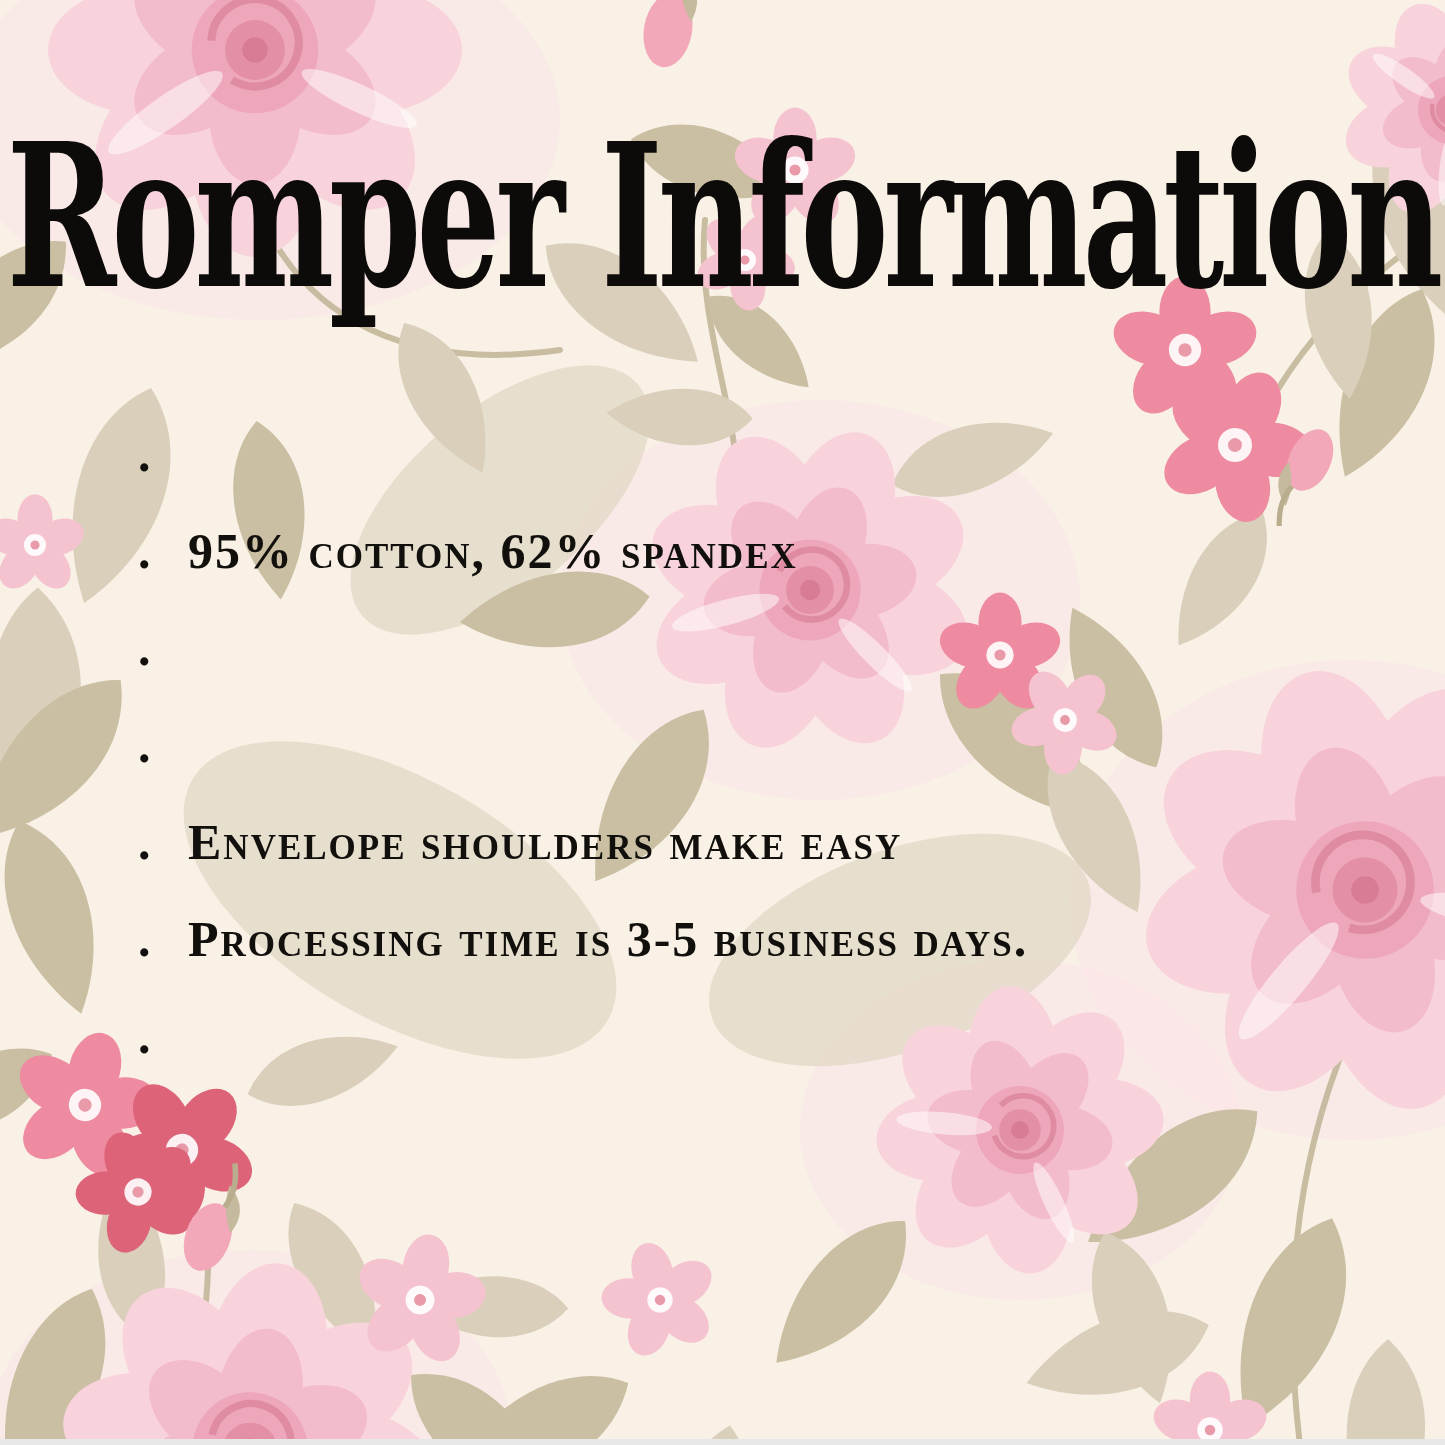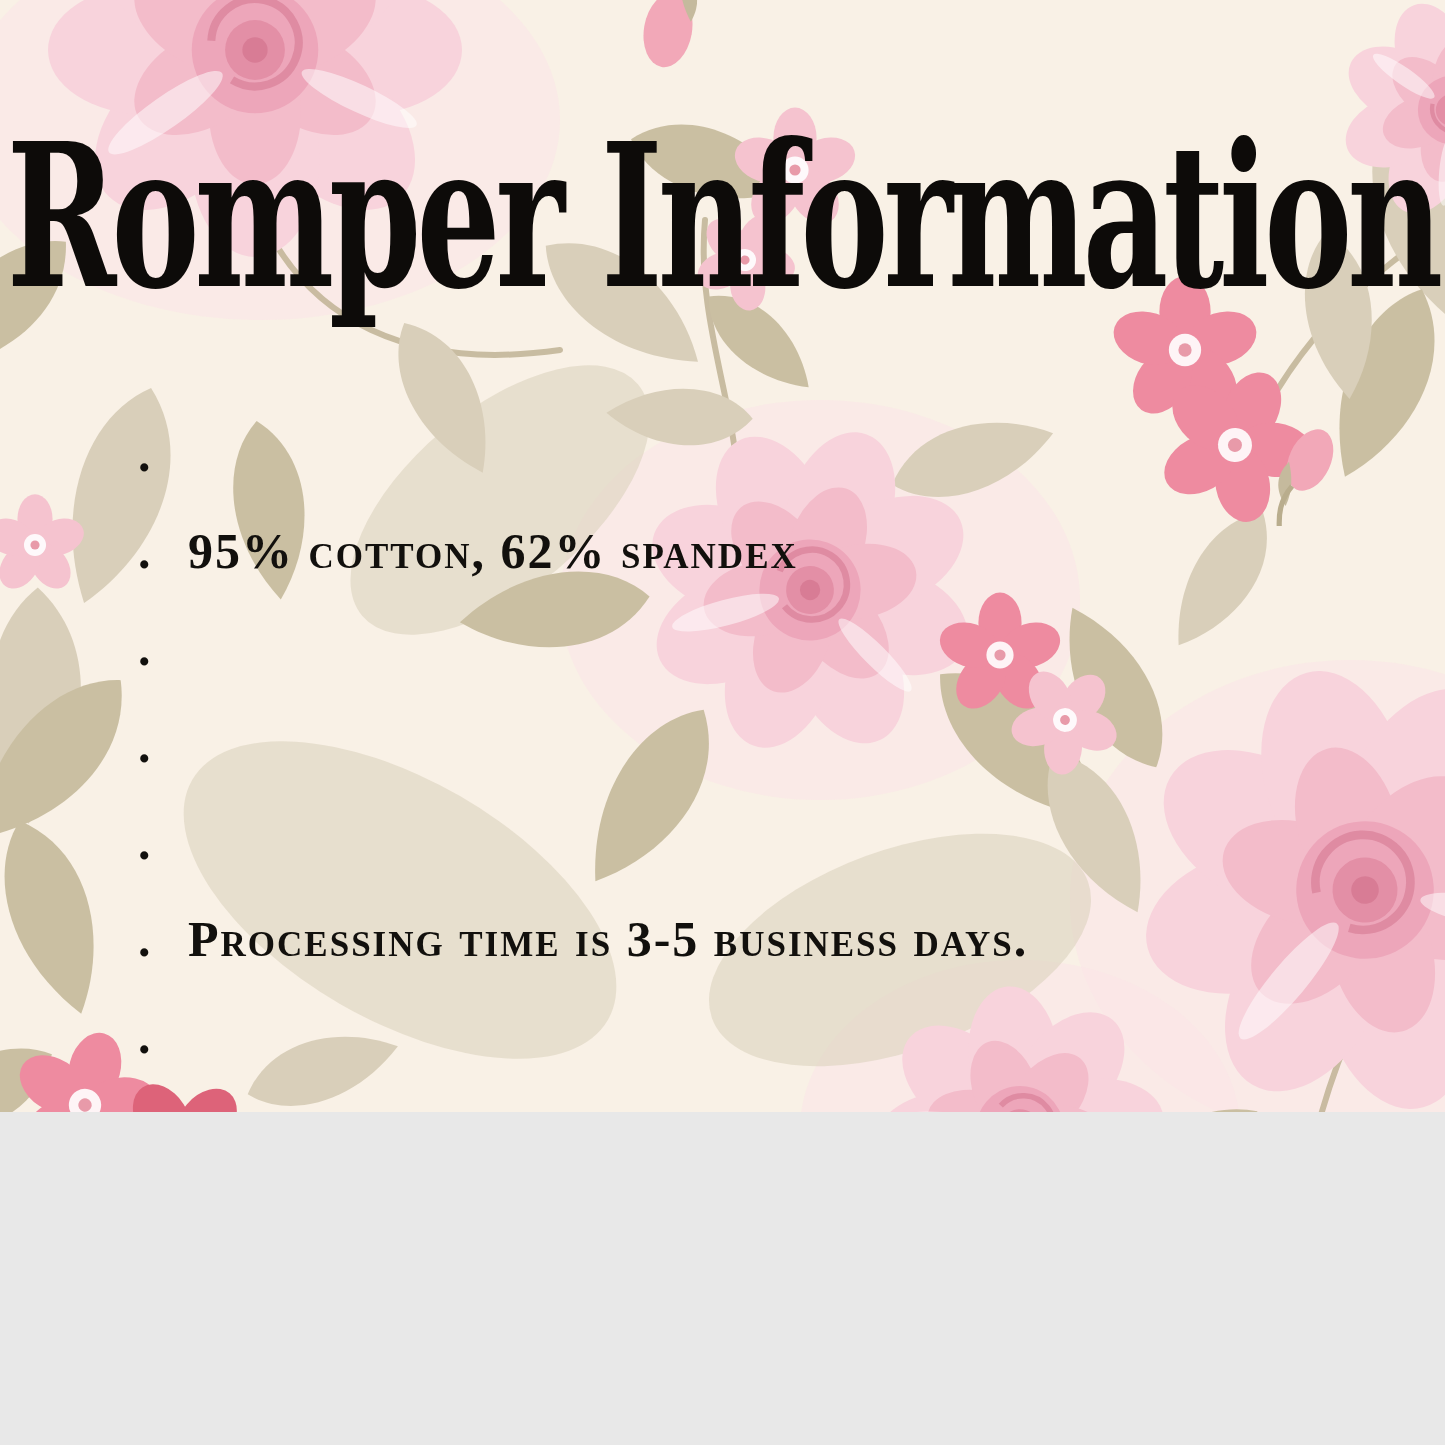--- a/index.html
+++ b/index.html
@@ -1,18 +1,18 @@
 <!DOCTYPE html>
 <html style="--background: #f9f1e6; --title-text: #0d0b09; --body-text: #12100d; --rose-pink: #f8d3dc; --rose-mid: #f3bcca; --rose-deep: #eda6ba; --rose-core: #e38fa6; --flower-accent: #dd6379; --leaf-tan: #cabfa2; --leaf-light: #d9cfba; --stem: #bfb394; --petal-wash: #fbe4e8;"><head>
 <meta charset="utf-8">
 <style>
   html,body{margin:0;padding:0;background:#e8e8e8;}
   .card{
     position:relative;
-    width:1445px;height:1112px;
+    width:1445px;height:1439px;
     overflow:hidden;
     background:var(--background,#f9f1e6);
     font-family:"Liberation Serif",serif;
   }
   .bg{position:absolute;inset:0;display:block;}
 
   
   .f-wash{fill:var(--petal-wash,#fbe4e8);opacity:.55}
   .f-pet1{fill:var(--rose-pink,#f8d3dc)}
   .f-pet2{fill:var(--rose-mid,#f3bcca)}
@@ -207,20 +207,21 @@
     </li>
     <li class="bullet">
       <span class="marker">.</span>
     </li>
     <li class="bullet">
       <span class="marker">.</span>
     </li>
     <li class="bullet">
       <span class="marker">.</span>
       <span class="text">
+        <span class="line">Envelope shoulders make easy</span>
       </span>
     </li>
     <li class="bullet">
       <span class="marker">.</span>
       <span class="text">
           <span class="line">Processing time is 3-5 business days.</span>
         </span>
     </li>
     <li class="bullet">
       <span class="marker">.</span>

